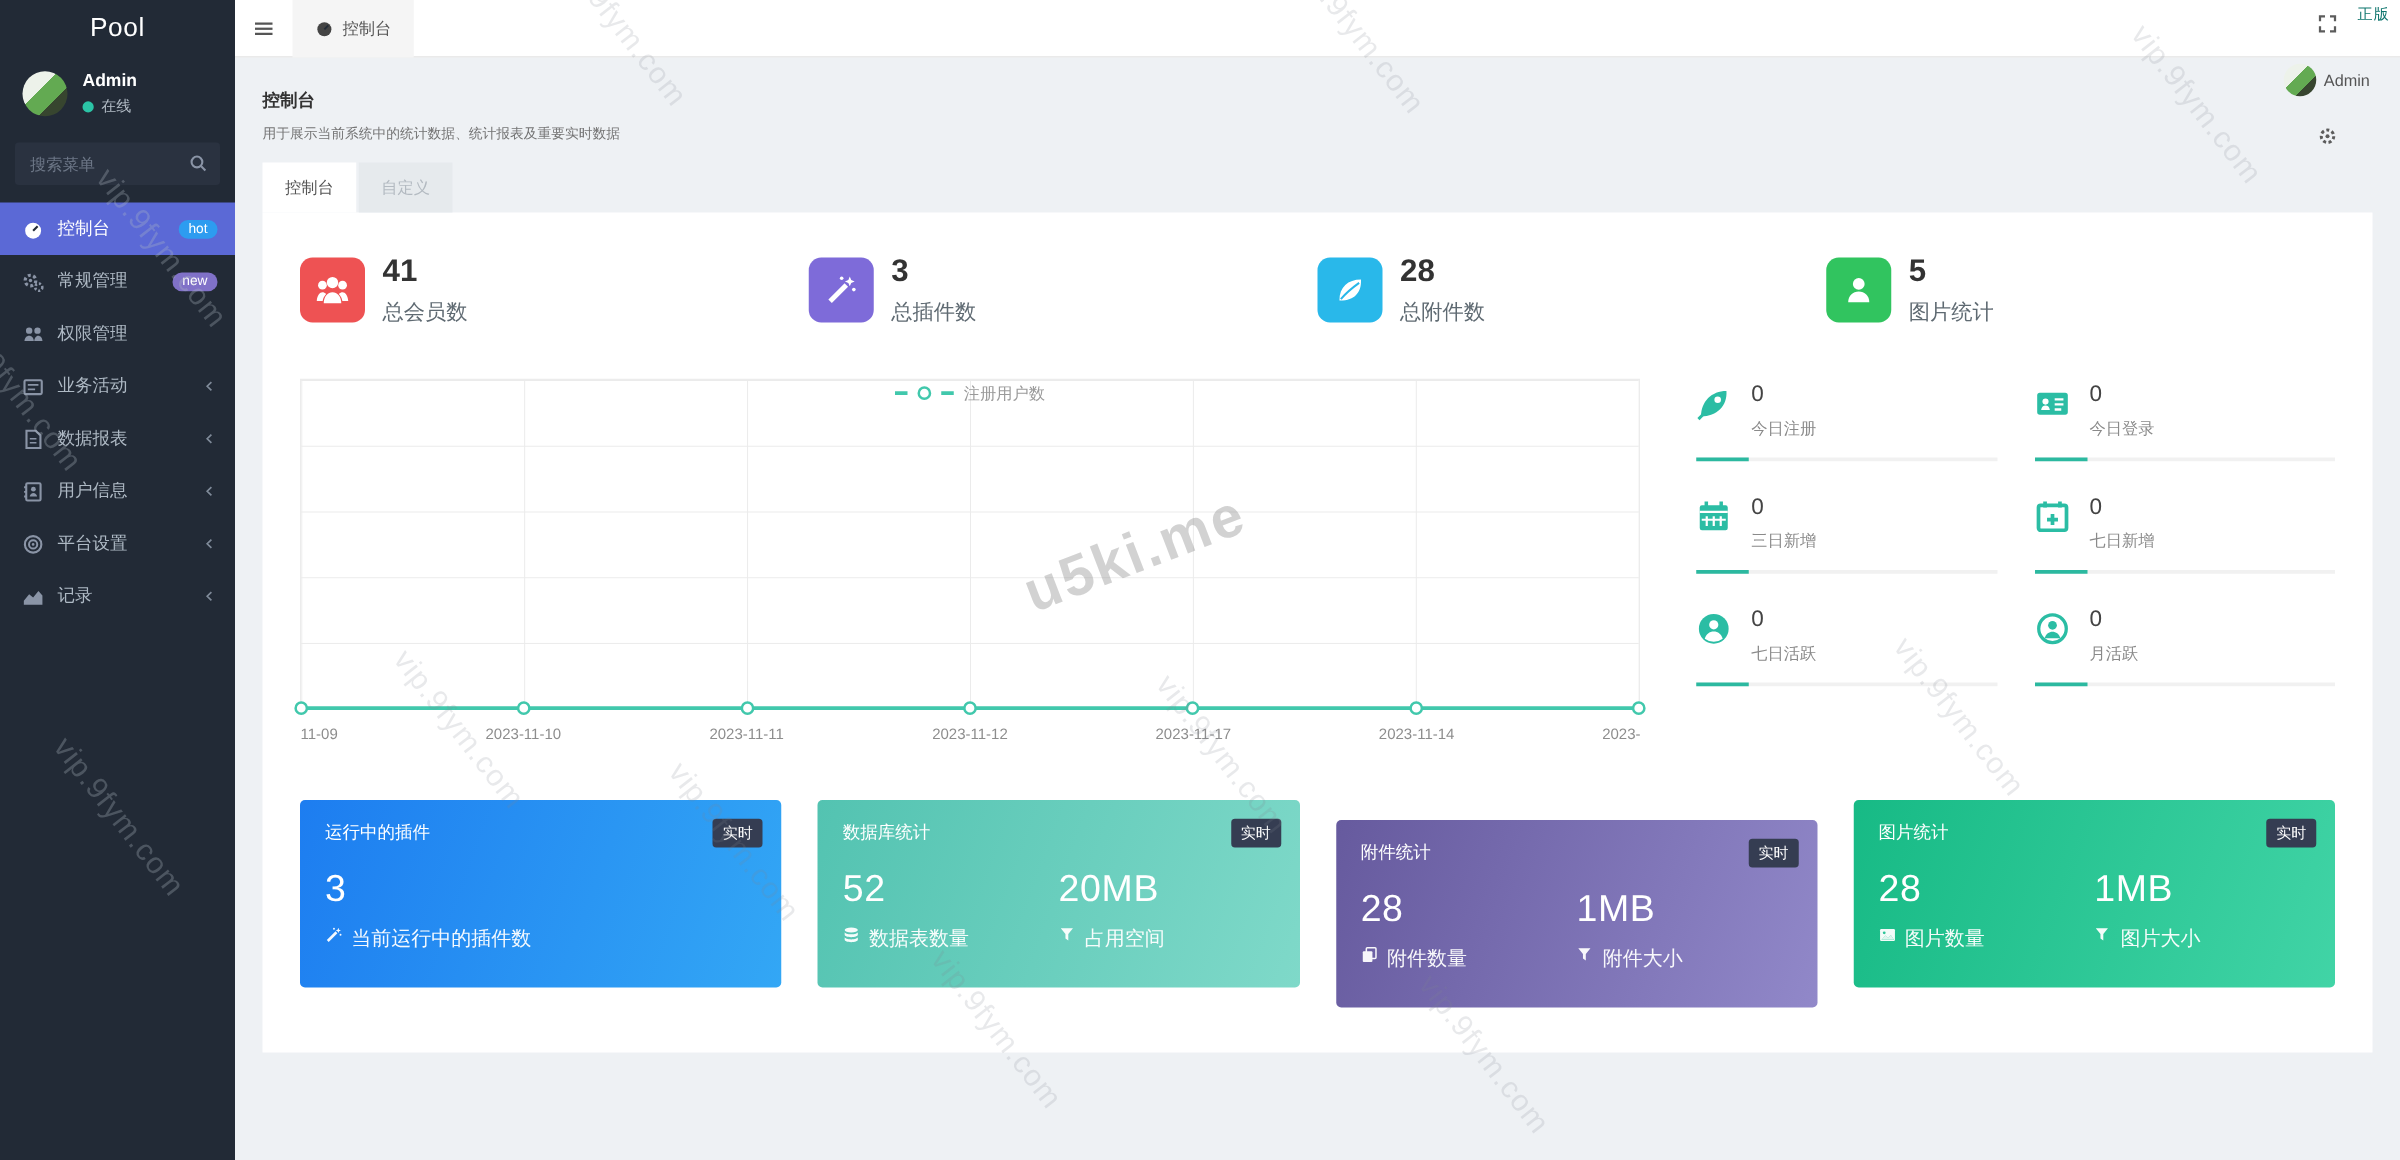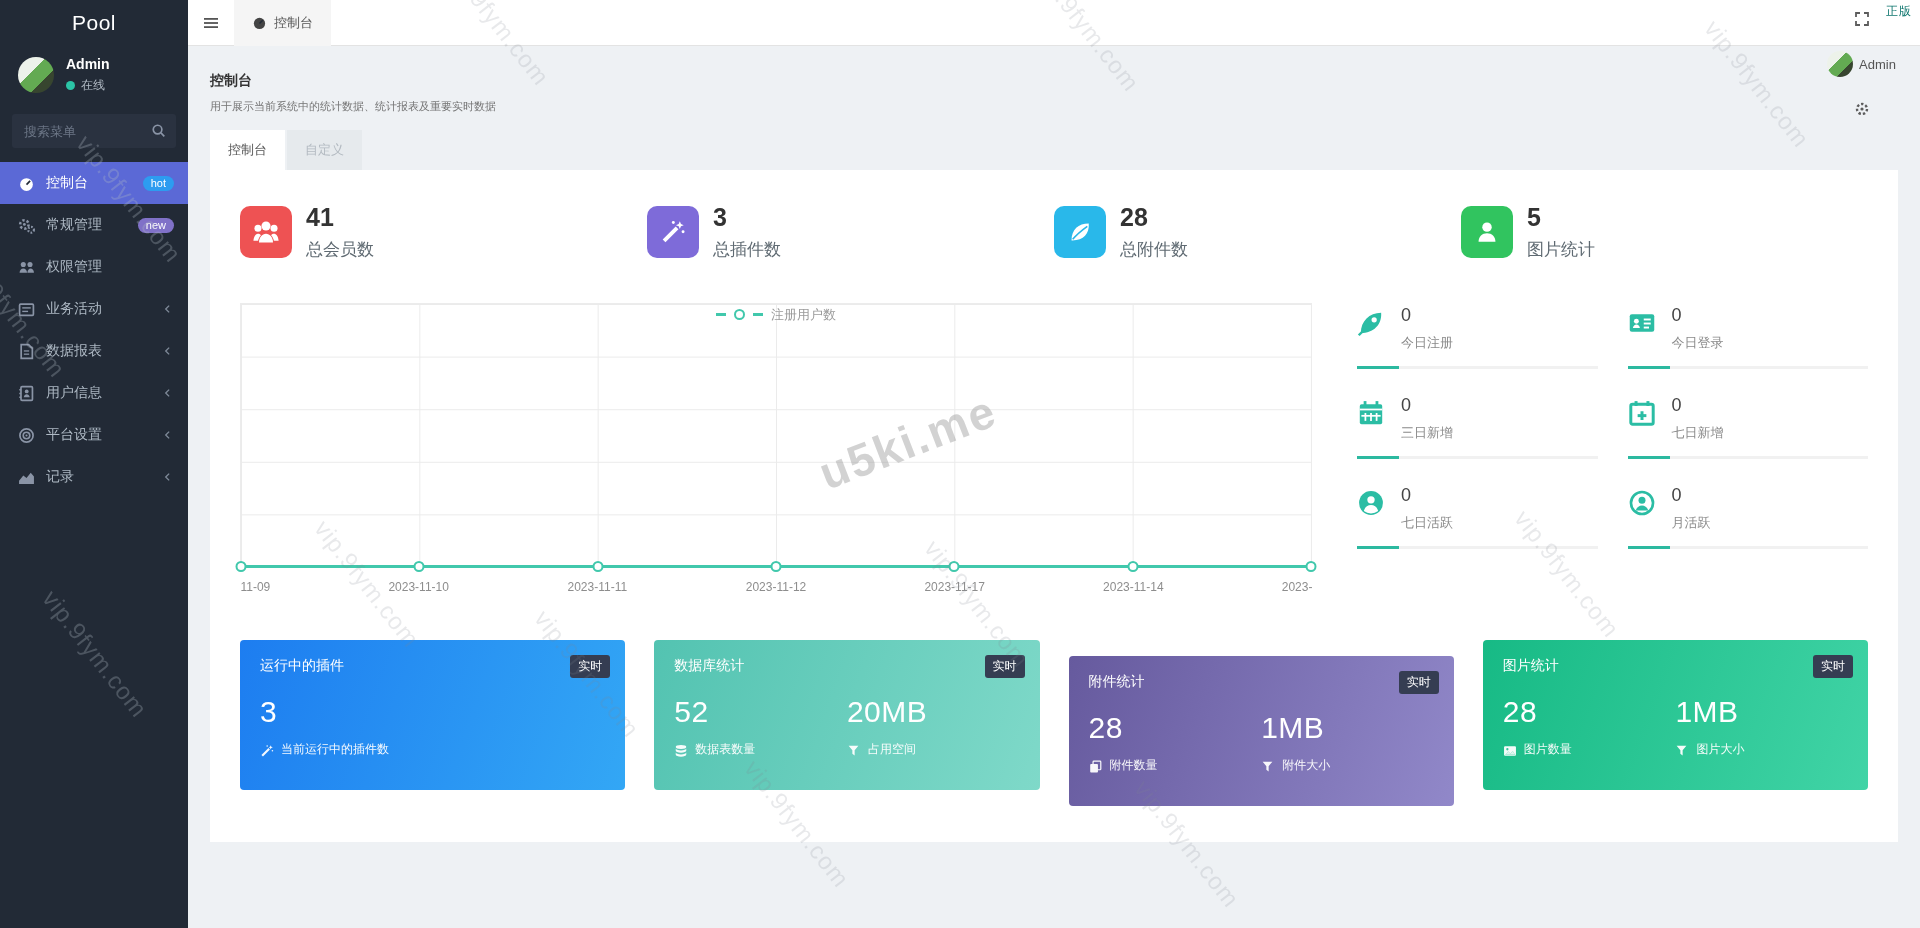--- a/index.html
+++ b/index.html
@@ -98,21 +98,21 @@
 
   
   .rtrow { display:flex; gap:29px; margin-top:40px; }
   .rt-card { flex:1; height:150px; border-radius:4px; color:#fff; position:relative; padding:17px 20px; }
   .rt-title { font-size:14px; }
   .rt-badge { position:absolute; top:15px; right:15px; background:#353d52; color:#fff;
     font-size:12px; padding:3px 8px; border-radius:3px; }
   .rt-metrics { display:flex; margin-top:20px; }
   .rt-metric { width:50%; }
   .rt-val { font-size:30px; font-weight:300; letter-spacing:.5px; }
-  .rt-sub { display:flex; align-items:flex-end; gap:7px; font-size:12px; margin-top:12px; opacity:.95; }
+  .rt-sub { display:flex; align-items:flex-start; gap:7px; font-size:16px; margin-top:12px; opacity:.95; }
   .rt-sub .ricon { width:14px; height:14px; flex:0 0 14px; }
 
   
   .wm { position:absolute; pointer-events:none; white-space:nowrap; z-index:5;
     font-size:24px; color:rgba(125,135,145,.18); transform:rotate(52deg); letter-spacing:1px; }
   .wm.onside { color:rgba(175,185,195,.30); }
   .wm.center { font-size:46px; color:rgba(148,148,148,.42); transform:rotate(-21deg);
     letter-spacing:2px; font-weight:bold; }
   .wm.corner { font-size:12px; color:#0f766e; transform:none; }
   svg { display:block; }

